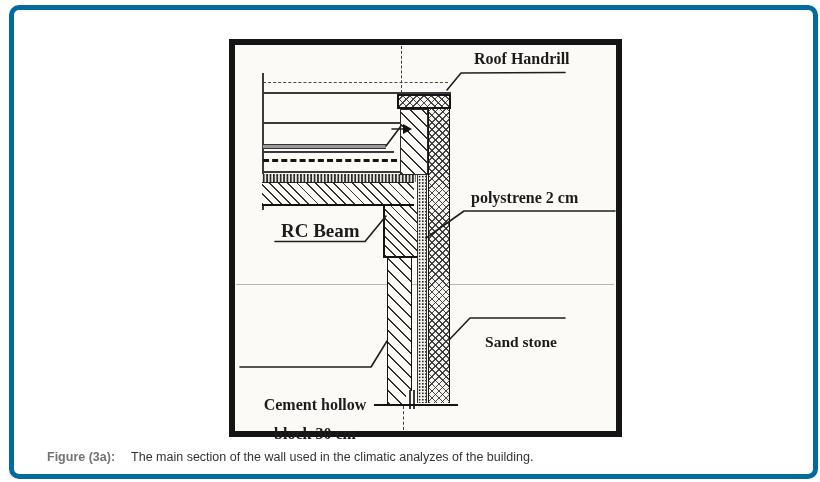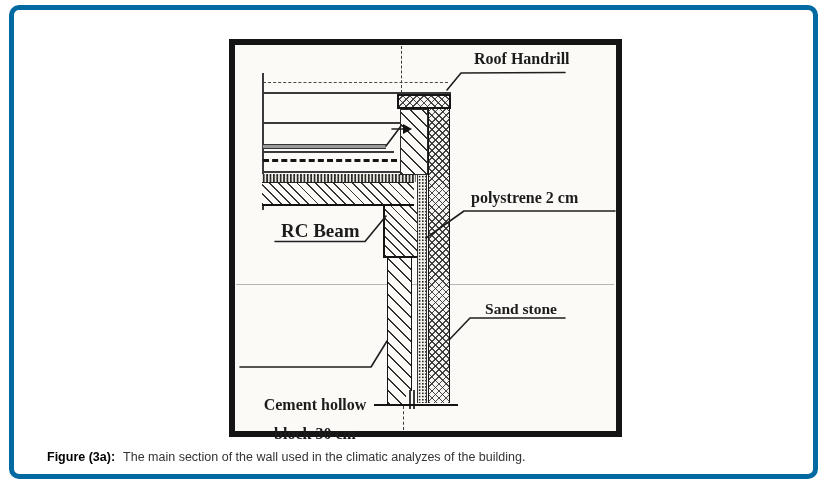--- a/index.html
+++ b/index.html
@@ -32,22 +32,22 @@
      background-image:radial-gradient(circle, #1d1d1d 1px, transparent 1.25px);
      background-size:3.4px 2.8px;}
   .grayband{background:#9a9a9a;border-top:1px solid #333;border-bottom:1px solid #333;}
   .boldDash{position:absolute;height:0;border-top:3px dashed #151515;z-index:1;}
   .baseline{position:absolute;height:2px;background:#141414;z-index:2;}
   .leads{position:absolute;inset:0;z-index:3;}
   .lbl{position:absolute;z-index:4;font-family:"Liberation Serif", serif;font-weight:700;
        color:#1c1c1c;font-size:16px;line-height:17px;white-space:nowrap;}
   .lbl.center{text-align:center;white-space:normal;}
   .caption{position:absolute;left:33px;top:440px;font-size:12.5px;color:#333;z-index:2;}
-  .caption b{font-weight:700;color:#000000;}
-  .caption .cap-text{margin-left:8px;}
+  .caption b{font-weight:700;color:#737373;}
+  .caption .cap-text{margin-left:16px;}
 </style>
 </head>
 <body>
 
 <div class="page">
   <div class="panel">
 
     <div class="figure-frame">
       <div class="draw">
 
@@ -99,21 +99,21 @@
             <path d="M151,101 L166,81"></path>
             <path d="M157,84 L168,84"></path>
           </g>
           <polygon points="168,79 177,84 168,89" fill="#111"></polygon>
         </svg>
 
         <div class="lbl" style="left:239px;top:5px;">Roof Handrill</div>
         <div class="lbl" style="left:236px;top:144px;">polystrene 2 cm</div>
         <div class="lbl" style="left:46px;top:177px;font-size:19px;">RC Beam</div>
         <div class="lbl center" style="left:234px;top:252px;width:104px;line-height:23px;font-size:15.5px;">
-          <span style="display:block;">Sand stone</span>
+          <span style="display:block;margin-top:33px;">Sand stone</span>
         </div>
         <div class="lbl center" style="left:12px;top:301px;width:136px;line-height:29px;">
           <span style="display:block;margin-top:44px;">Cement hollow</span>
           <span style="display:block;">block 30 cm</span>
         </div>
 
       </div>
     </div>
 
     <div class="caption">

